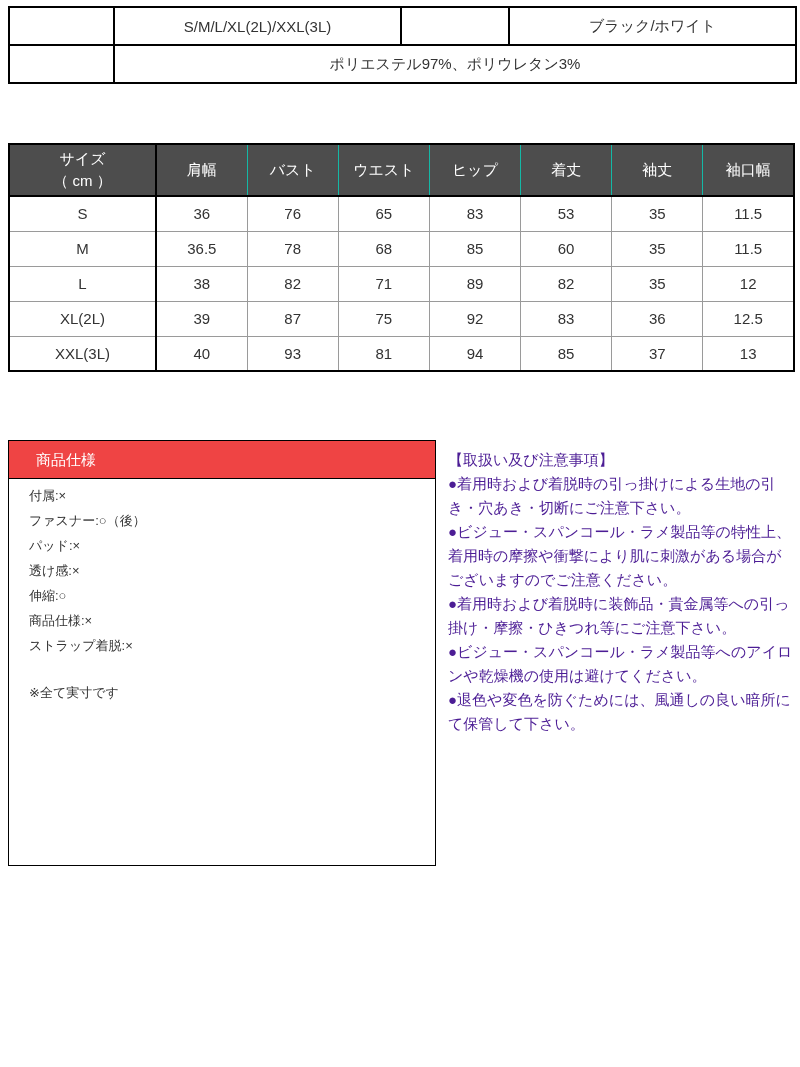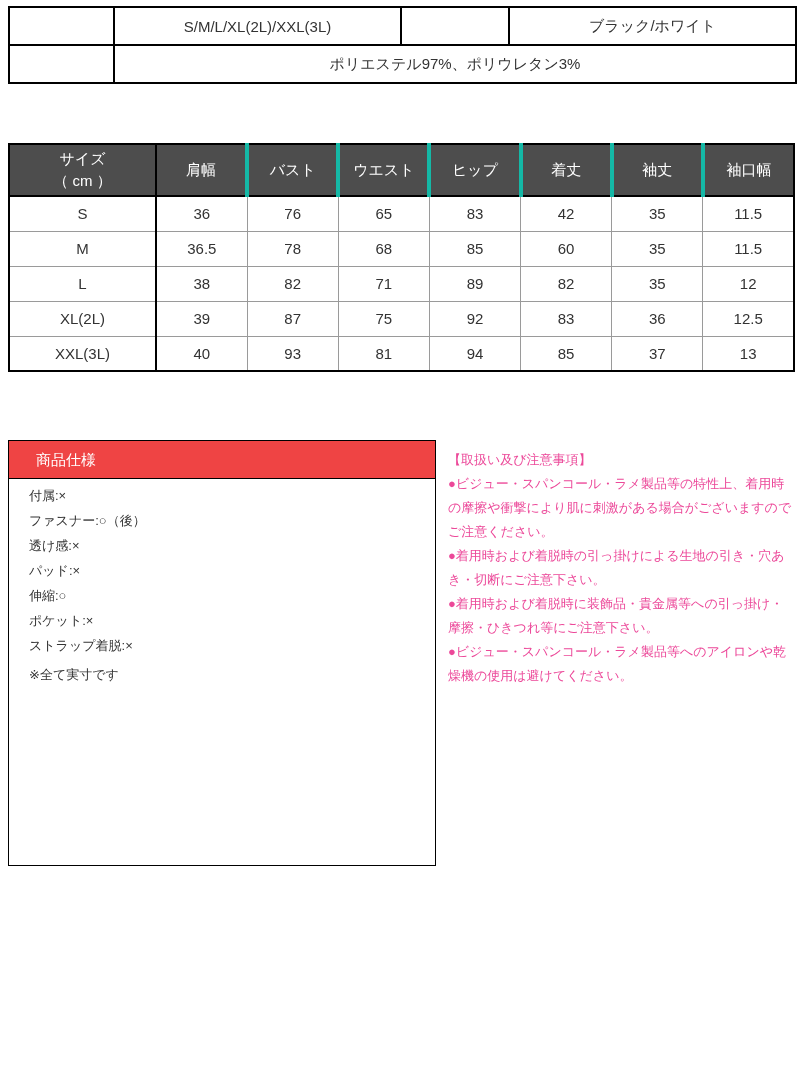--- a/index.html
+++ b/index.html
@@ -21,45 +21,45 @@
   .dark-cell { background:#4d4d4d; color:#fff; }
 
   
   .size-chart { position:absolute; left:8px; top:143px; width:787px; border:2px solid #000; }
   .size-chart th, .size-chart td {
     border:1px solid #9a9a9a; text-align:center; vertical-align:middle;
     font-size:15px; background:#fff; font-weight:normal;
   }
   .size-chart thead th {
     background:#4d4d4d; color:#fff; height:52px;
-    border-right:4px solid #14b8a6; border-left:1px solid #d9d9d9;
+    border-right:1px solid #14b8a6; border-left:1px solid #d9d9d9;
     border-bottom:2px solid #000; line-height:1.5;
   }
   .size-chart tbody td { height:35px; }
   .size-chart th:first-child, .size-chart td:first-child { border-right:2px solid #000; }
   .size-chart th:last-child, .size-chart td:last-child { border-right:2px solid #000; }
 
   
   .spec-box {
     position:absolute; left:8px; top:440px; width:428px; height:426px;
     border:1px solid #000; background:#fff;
   }
   .spec-box-header {
     height:38px; background:#ef4444; color:#fff;
     border-bottom:1px solid #000;
     font-size:15px; line-height:38px; padding-left:27px;
   }
   .spec-box-body { padding:4px 20px; font-size:13px; color:#333; }
   .spec-item { line-height:25px; }
-  .spec-note { line-height:25px; margin-top:4px; }
+  .spec-note { line-height:25px; margin-top:22px; }
 
   
   .care-notes {
     position:absolute; left:448px; top:448px; width:347px;
-    font-size:13px; line-height:24px; color:#ec4899;
+    font-size:15px; line-height:24px; color:#4c1d95;
   }
   .care-notes-title { line-height:24px; }
   .care-note-item { line-height:24px; }
 </style>
 </head>
 <body>
 
 <div id="page">
 
   <table class="info-table">
@@ -109,21 +109,21 @@
         <th>袖口幅</th>
       </tr>
     </thead>
     <tbody>
       <tr>
         <td>S</td>
         <td>36</td>
         <td>76</td>
         <td>65</td>
         <td>83</td>
-        <td>42</td>
+        <td>53</td>
         <td>35</td>
         <td>11.5</td>
       </tr>
       <tr>
         <td>M</td>
         <td>36.5</td>
         <td>78</td>
         <td>68</td>
         <td>85</td>
         <td>60</td>
@@ -161,30 +161,31 @@
         <td>13</td>
       </tr>
     </tbody>
   </table>
 
   <div class="spec-box">
     <div class="spec-box-header">商品仕様</div>
     <div class="spec-box-body">
       <div class="spec-item">付属:×</div>
       <div class="spec-item">ファスナー:○（後）</div>
+      <div class="spec-item">パッド:×</div>
       <div class="spec-item">透け感:×</div>
-      <div class="spec-item">パッド:×</div>
       <div class="spec-item">伸縮:○</div>
-      <div class="spec-item">ポケット:×</div>
+      <div class="spec-item">商品仕様:×</div>
       <div class="spec-item">ストラップ着脱:×</div>
       <div class="spec-note">※全て実寸です</div>
     </div>
   </div>
 
   <div class="care-notes">
     <div class="care-notes-title">【取扱い及び注意事項】</div>
+    <p class="care-note-item">●着用時および着脱時の引っ掛けによる生地の引き・穴あき・切断にご注意下さい。</p>
     <p class="care-note-item">●ビジュー・スパンコール・ラメ製品等の特性上、着用時の摩擦や衝撃により肌に刺激がある場合がございますのでご注意ください。</p>
-    <p class="care-note-item">●着用時および着脱時の引っ掛けによる生地の引き・穴あき・切断にご注意下さい。</p>
     <p class="care-note-item">●着用時および着脱時に装飾品・貴金属等への引っ掛け・摩擦・ひきつれ等にご注意下さい。</p>
     <p class="care-note-item">●ビジュー・スパンコール・ラメ製品等へのアイロンや乾燥機の使用は避けてください。</p>
+    <p class="care-note-item">●退色や変色を防ぐためには、風通しの良い暗所にて保管して下さい。</p>
   </div>
 
 </div>
 
 </body></html>

